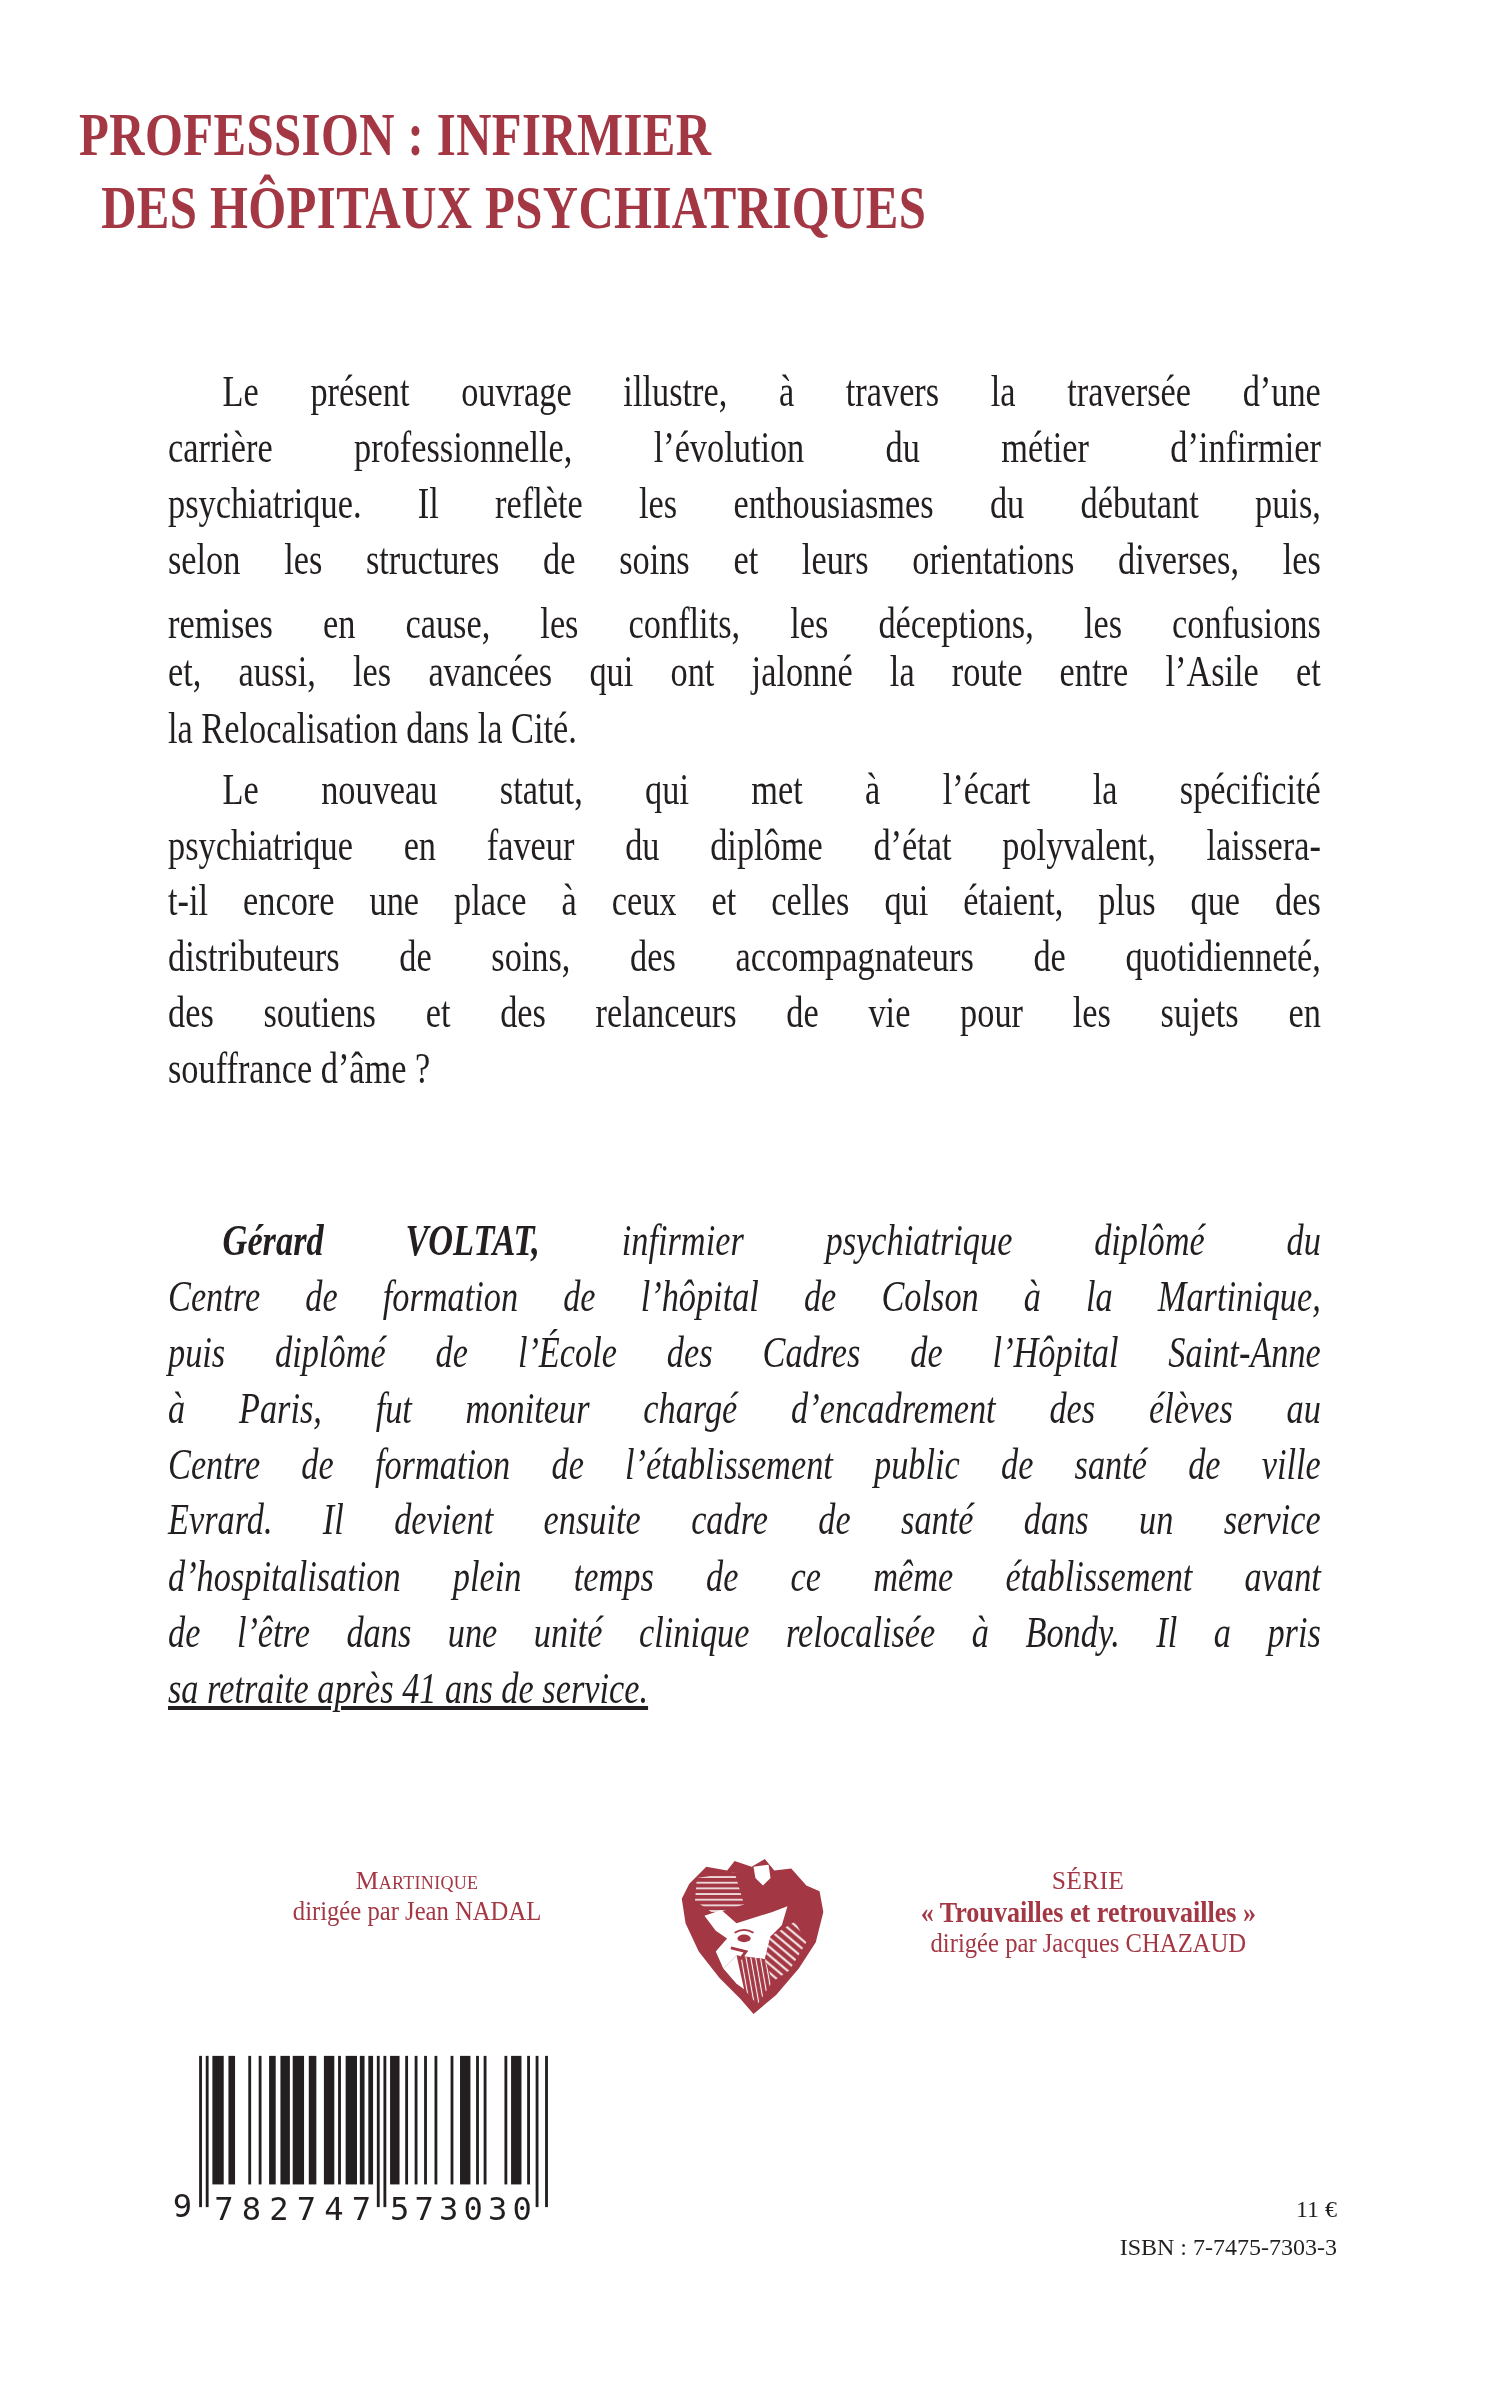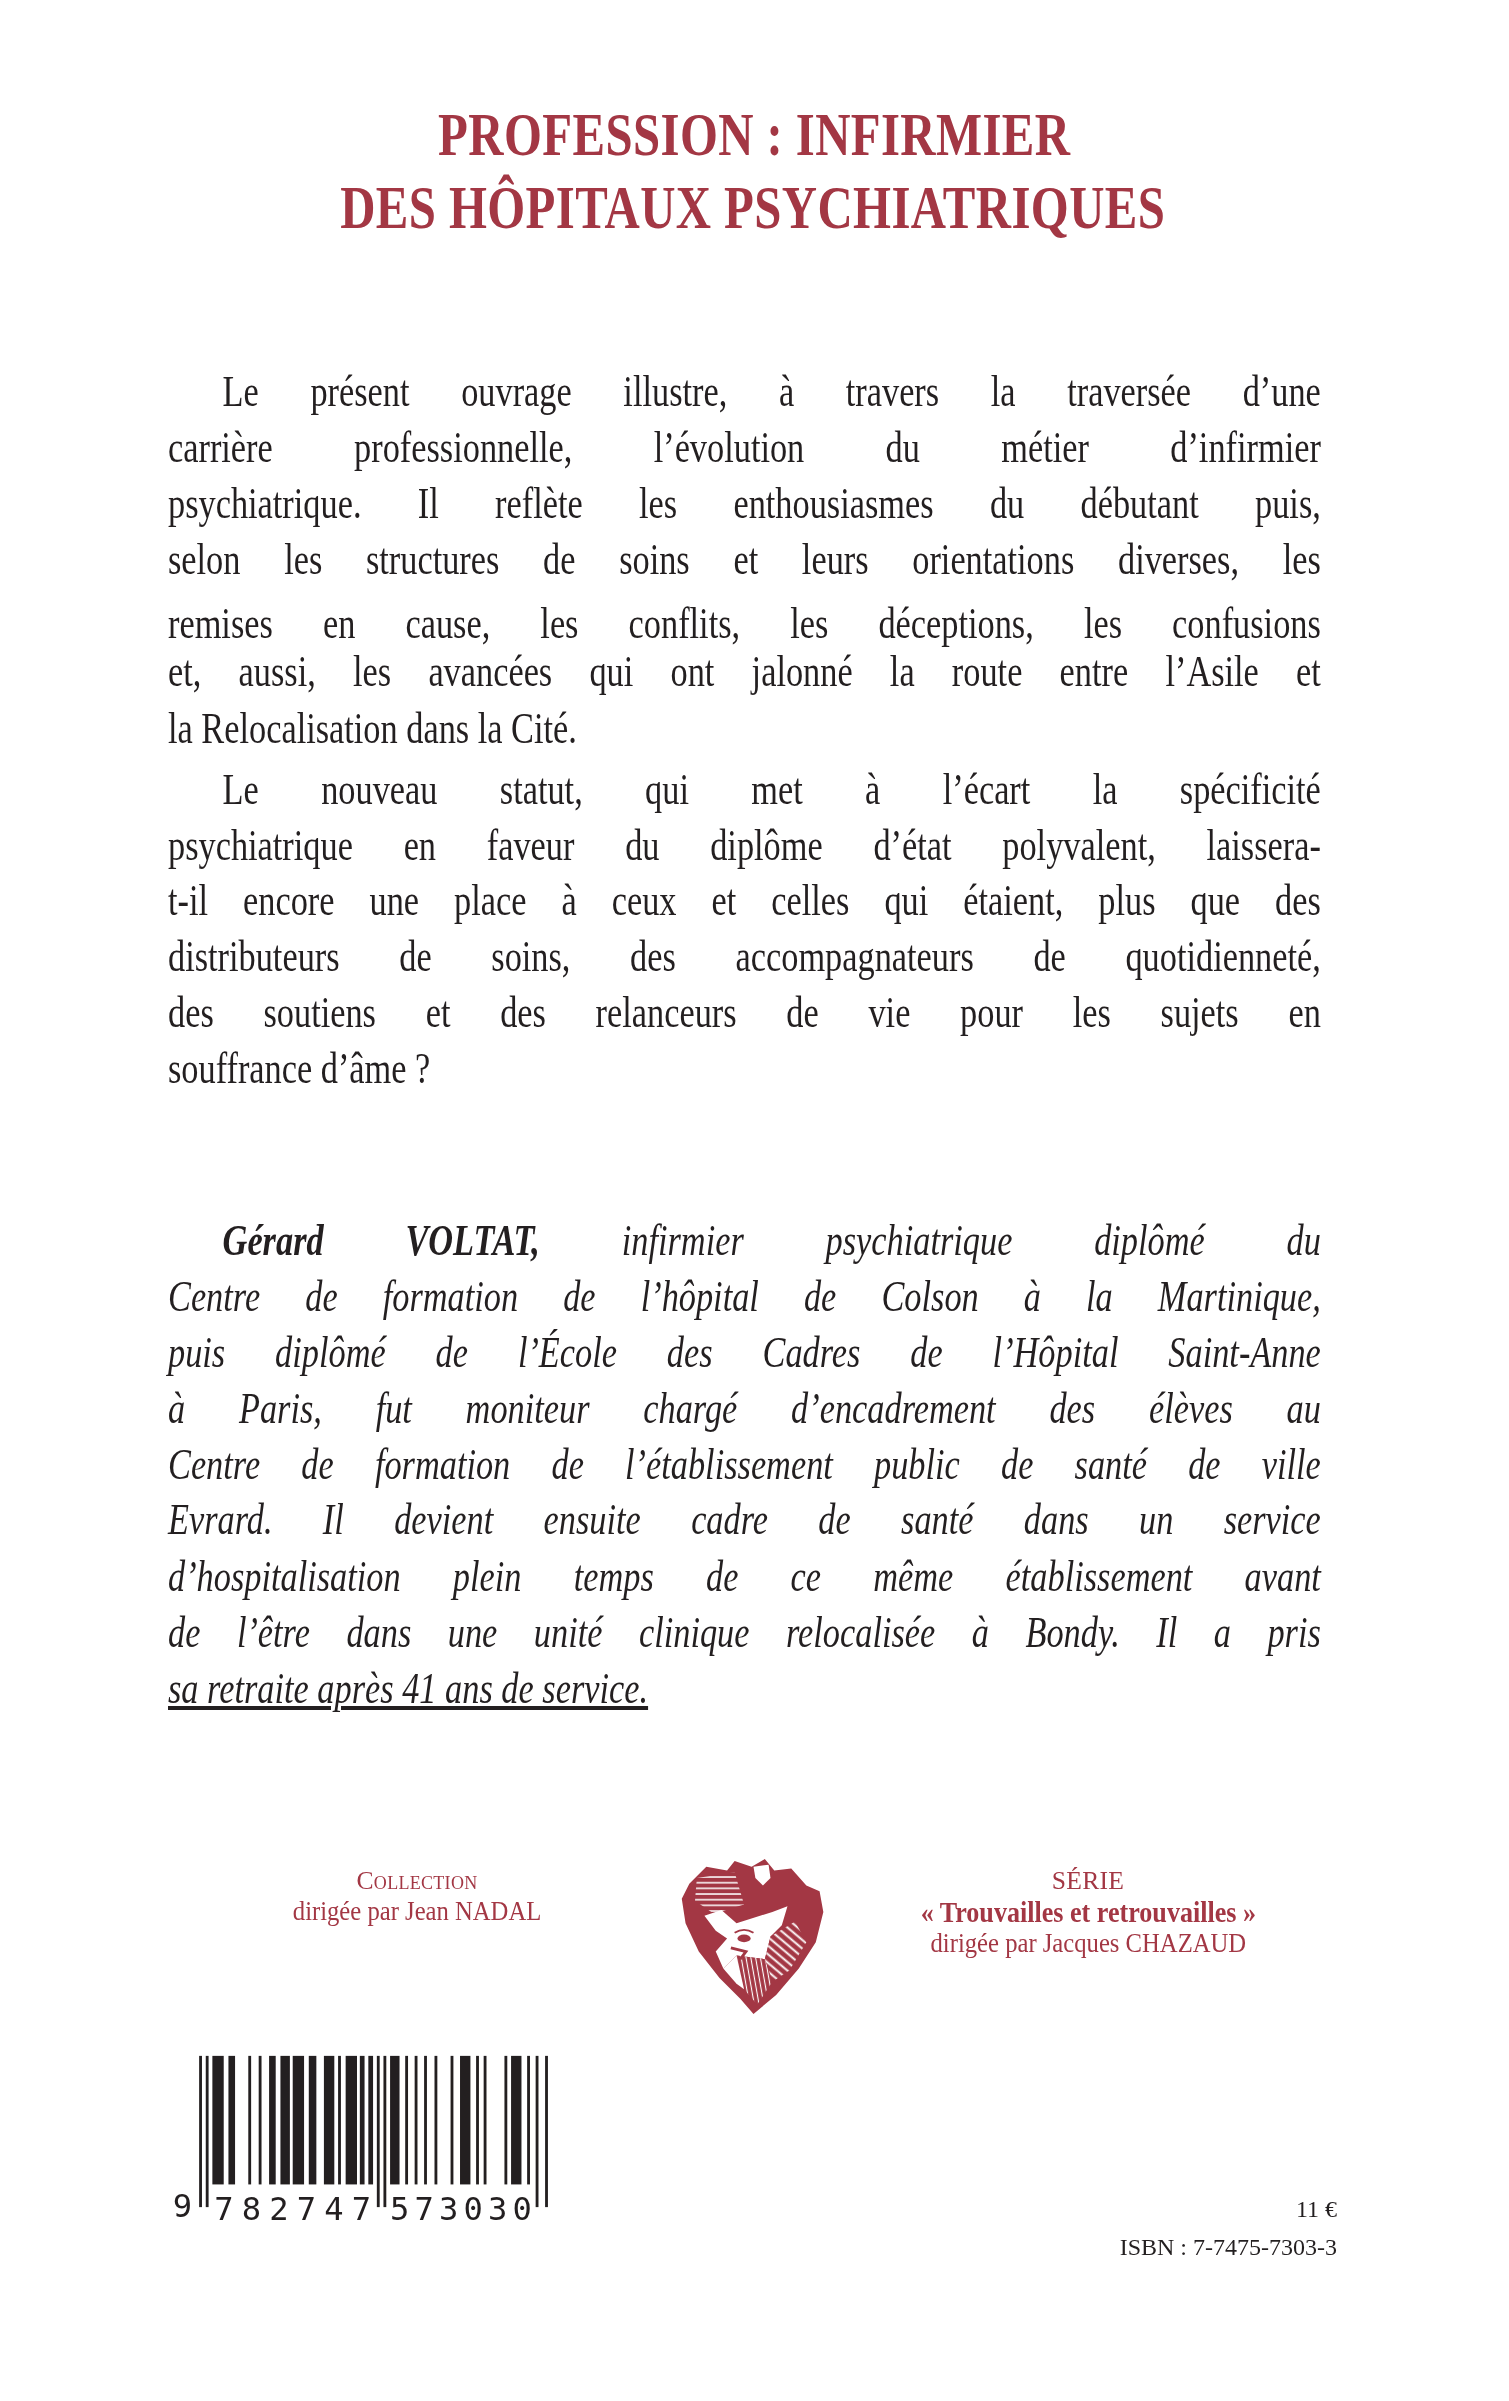--- a/index.html
+++ b/index.html
@@ -14,21 +14,20 @@
     overflow: hidden;
     font-family: "Liberation Serif", "DejaVu Serif", serif;
     color: #231f20;
   }
 
   
   .title-line {
     position: absolute;
     left: 0;
     width: 1509px;
-    text-align: center;
     font-weight: bold;
     font-size: 61px;
     line-height: 61px;
     color: #a33744;
     white-space: nowrap;
   }
   .title-line .sq {
     display: inline-block;
     transform: scaleX(0.80);
     transform-origin: center;
@@ -215,21 +214,21 @@
     </div>
   <div class="jline" style="top:1605px;">
       <span class="inner">de l’être dans une unité clinique relocalisée à Bondy. Il a pris</span>
     </div>
   <div class="jline last" style="top:1661px;text-decoration:underline;">
       <span class="inner">sa retraite après 41 ans de service.</span>
     </div>
 </div>
 
 <div class="coll coll-left">
-  <span class="label">Collection</span>
+  <span class="label">Martinique</span>
   <span class="director"><span class="sq">dirigée par Jean NADAL</span></span>
 </div>
 
 <svg class="logo" viewBox="0 0 160 168" xmlns="http://www.w3.org/2000/svg">
   <defs>
     <pattern id="hatch" width="6" height="6" patternUnits="userSpaceOnUse">
       <rect width="6" height="6" fill="#a33744"></rect>
       <line x1="0" y1="3" x2="6" y2="3" stroke="#ffffff" stroke-width="1.6"></line>
     </pattern>
     <pattern id="hatchDiag" width="7" height="7" patternUnits="userSpaceOnUse" patternTransform="rotate(40)">

